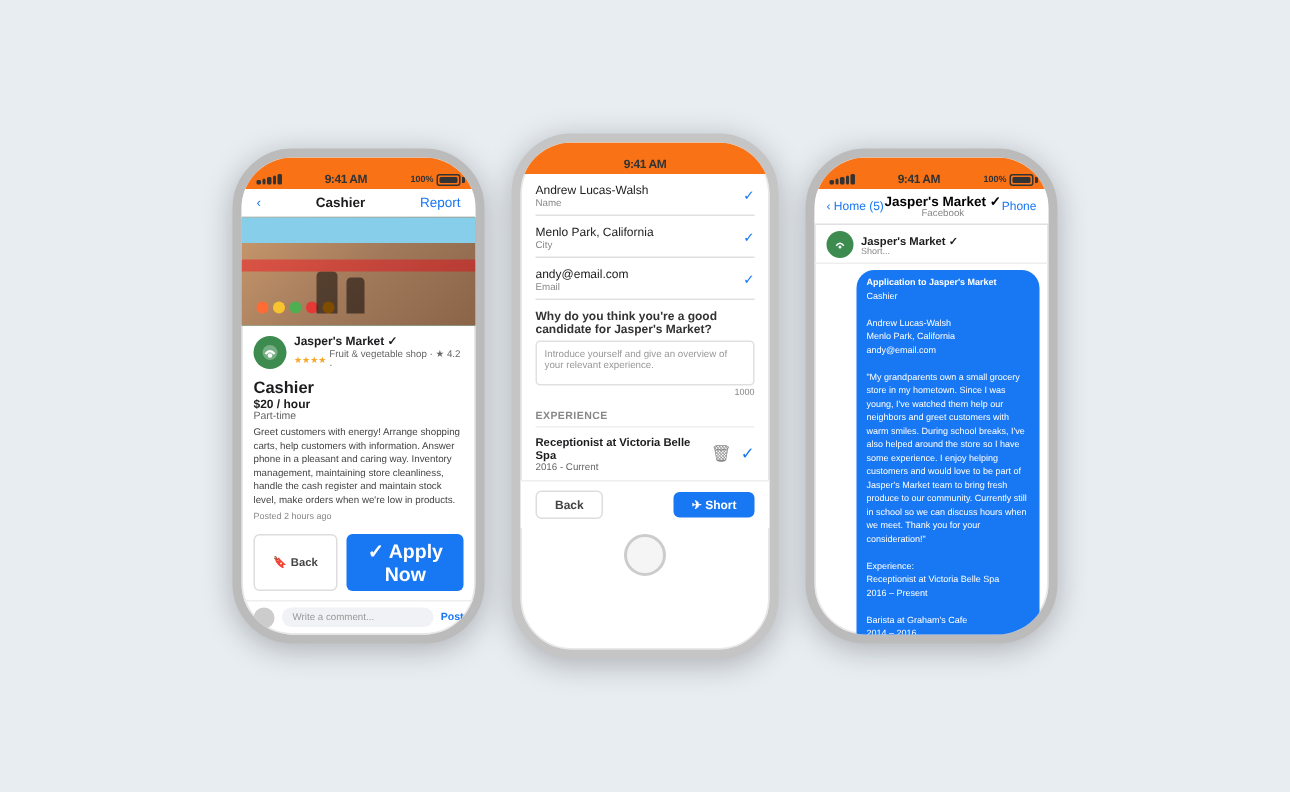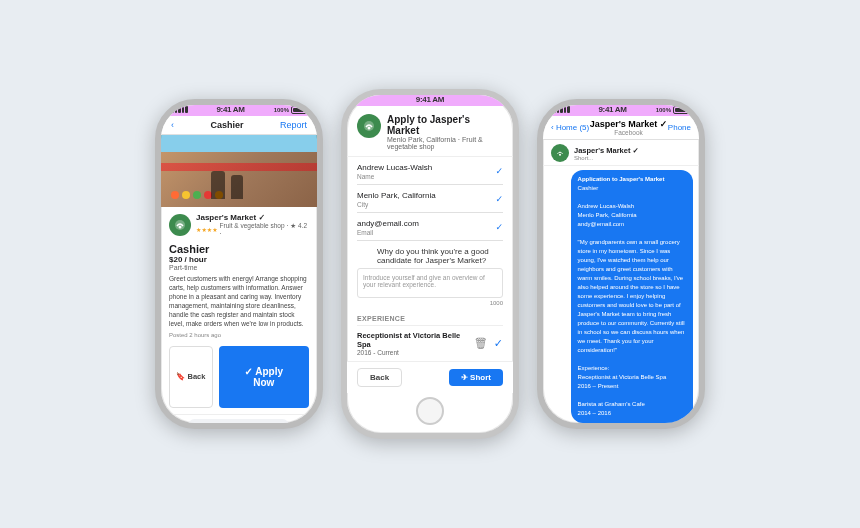--- a/index.html
+++ b/index.html
@@ -56,25 +56,25 @@
       height: 40px;
       background: #bbb;
       border-radius: 0 2px 2px 0;
     }
 
     
     .status-bar {
       display: flex;
       justify-content: space-between;
       align-items: center;
-      padding: 0 10px 2px;
+      padding: 10px 10px 2px;
       font-size: 7px;
       font-weight: 600;
       color: #333;
-      background: #f0abfc;
+      background: #f97316;
     }
     .status-bar .signal {
       display: flex;
       gap: 1px;
       align-items: flex-end;
     }
     .signal-bar {
       background: #333;
       width: 2.5px;
       border-radius: 1px;
@@ -161,25 +161,25 @@
       border-radius: 4px;
       background: #fff;
       font-size: 7.5px;
       font-weight: 600;
       color: #444;
       text-align: center;
       display: flex; align-items: center; justify-content: center; gap: 2px;
     }
     .btn-apply {
       flex: 1.5;
-      padding: 20px;
+      padding: 4px;
       border: none;
       border-radius: 4px;
       background: #1877f2;
-      font-size: 10px;
+      font-size: 13px;
       font-weight: 600;
       color: #fff;
       text-align: center;
       display: flex; align-items: center; justify-content: center; gap: 2px;
     }
 
     .comment-bar {
       display: flex;
       align-items: center;
       padding: 4px 8px;
@@ -248,21 +248,21 @@
       position: absolute;
       right: 0;
       top: 50%;
       transform: translateY(-50%);
       color: #1877f2;
       font-size: 9px;
     }
     .form-field-empty .form-value { color: #999; }
 
     .form-textarea-section { padding: 6px 0 4px; }
-    .form-textarea-label { font-size: 8px; color: #333; font-weight: 400; margin-bottom: 3px; margin-left: 20px; }
+    .form-textarea-label { font-size: 8px; color: #333; font-weight: 700; margin-bottom: 3px; }
     .form-textarea-box {
       border: 1px solid #e0e0e0;
       border-radius: 3px;
       padding: 5px;
       font-size: 6.5px;
       color: #999;
       height: 30px;
       width: 100%;
       display: flex;
       align-items: flex-start;
@@ -504,33 +504,20 @@
   </div>
 
   <div class="phone phone-middle">
 
     <div class="status-bar">
       <div style="width:30px"></div>
       <span class="time">9:41 AM</span>
       <div style="width:30px"></div>
     </div>
 
-    <div class="form-header">
-      <div class="form-logo">
-        <svg viewBox="0 0 14 14" fill="white" width="14" height="14">
-          <circle cx="7" cy="7" r="5" fill="white" opacity="0.3"></circle>
-          <path d="M4 8 Q7 4 10 8" stroke="white" stroke-width="1.5" fill="none"></path>
-          <circle cx="7" cy="9" r="1.5" fill="white"></circle>
-        </svg>
-      </div>
-      <div>
-        <div class="form-title">Apply to Jasper's Market</div>
-        <div class="form-subtitle">Menlo Park, California · Fruit &amp; vegetable shop</div>
-      </div>
-    </div>
 
     <div class="form-body">
 
       <div class="form-field">
         <div class="form-value">Andrew Lucas-Walsh</div>
         <div class="form-label">Name</div>
         <span class="form-check">✓</span>
       </div>
 
       <div class="form-field">

